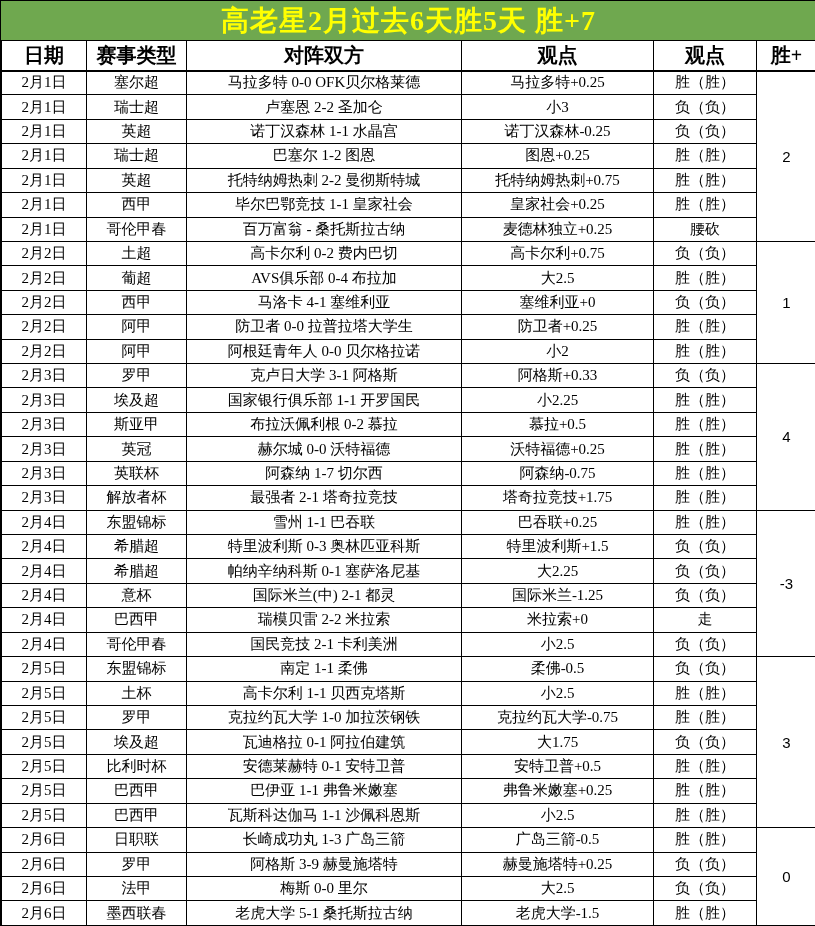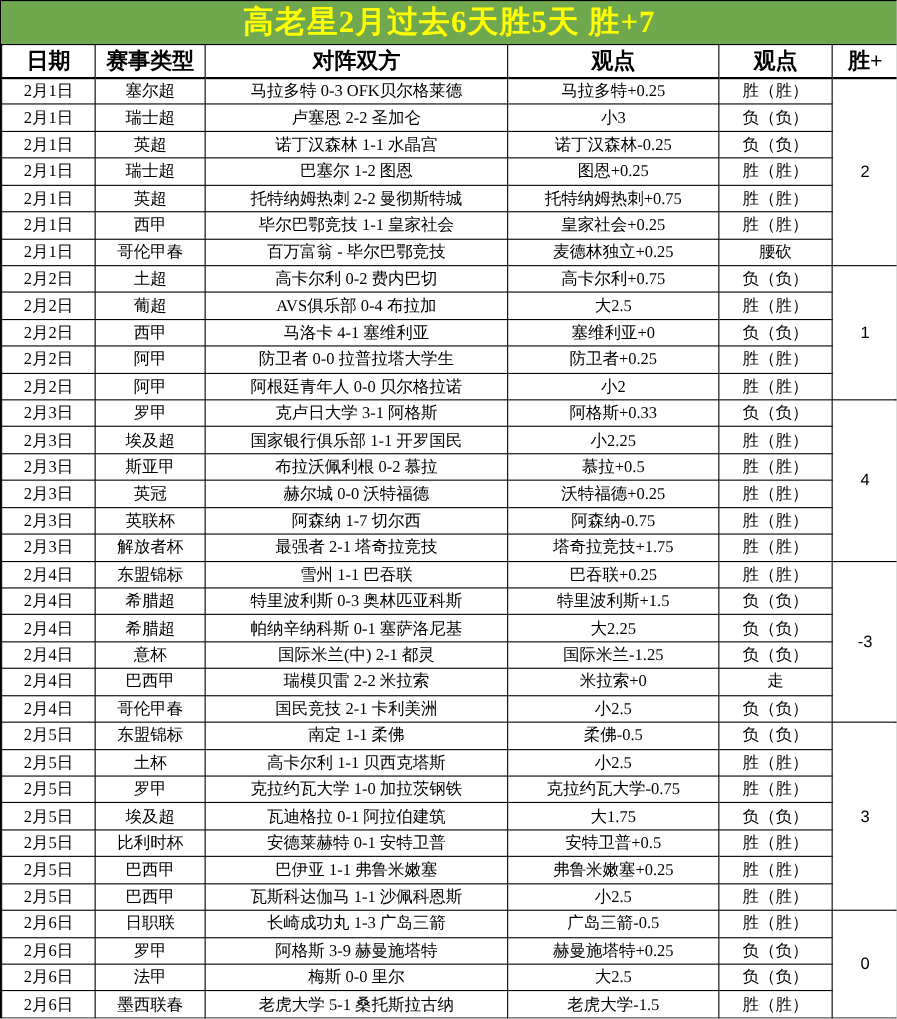--- a/index.html
+++ b/index.html
@@ -18,21 +18,21 @@
     width:815px;
   }
   .page{
     width:815px;height:926px;
     border-left:1px solid var(--border);
     border-right:1px solid var(--border);
   }
   .title-bar{
     width:815px;height:40px;
     background:var(--header-green);
-    display:flex;justify-content:center;
+    display:flex;align-items:center;justify-content:center;
     border-top:1px solid var(--border);
   }
   .title-bar .title{
     color:var(--title-yellow);
     font-size:28px;font-weight:bold;
     letter-spacing:1px;
     white-space:nowrap;
   }
   table.results{
     width:815px;height:886px;
@@ -93,21 +93,21 @@
         <th>对阵双方</th>
         <th>观点</th>
         <th>观点</th>
         <th>胜+</th>
       </tr>
     </thead>
     <tbody>
         <tr>
           <td>2月1日</td>
           <td>塞尔超</td>
-          <td>马拉多特 0-3 OFK贝尔格莱德</td>
+          <td>马拉多特 0-0 OFK贝尔格莱德</td>
           <td>马拉多特+0.25</td>
           <td class="win">胜（胜）</td>
           <td rowspan="7" class="score score-red">2</td>
         </tr>
         <tr>
           <td>2月1日</td>
           <td>瑞士超</td>
           <td>卢塞恩 2-2 圣加仑</td>
           <td>小3</td>
           <td>负（负）</td>
@@ -136,21 +136,21 @@
         <tr>
           <td>2月1日</td>
           <td>西甲</td>
           <td>毕尔巴鄂竞技 1-1 皇家社会</td>
           <td>皇家社会+0.25</td>
           <td class="win">胜（胜）</td>
         </tr>
         <tr>
           <td>2月1日</td>
           <td>哥伦甲春</td>
-          <td>百万富翁 - 毕尔巴鄂竞技</td>
+          <td>百万富翁 - 桑托斯拉古纳</td>
           <td>麦德林独立+0.25</td>
           <td>腰砍</td>
         </tr>
         <tr>
           <td>2月2日</td>
           <td>土超</td>
           <td>高卡尔利 0-2 费内巴切</td>
           <td>高卡尔利+0.75</td>
           <td>负（负）</td>
           <td rowspan="5" class="score score-red">1</td>

